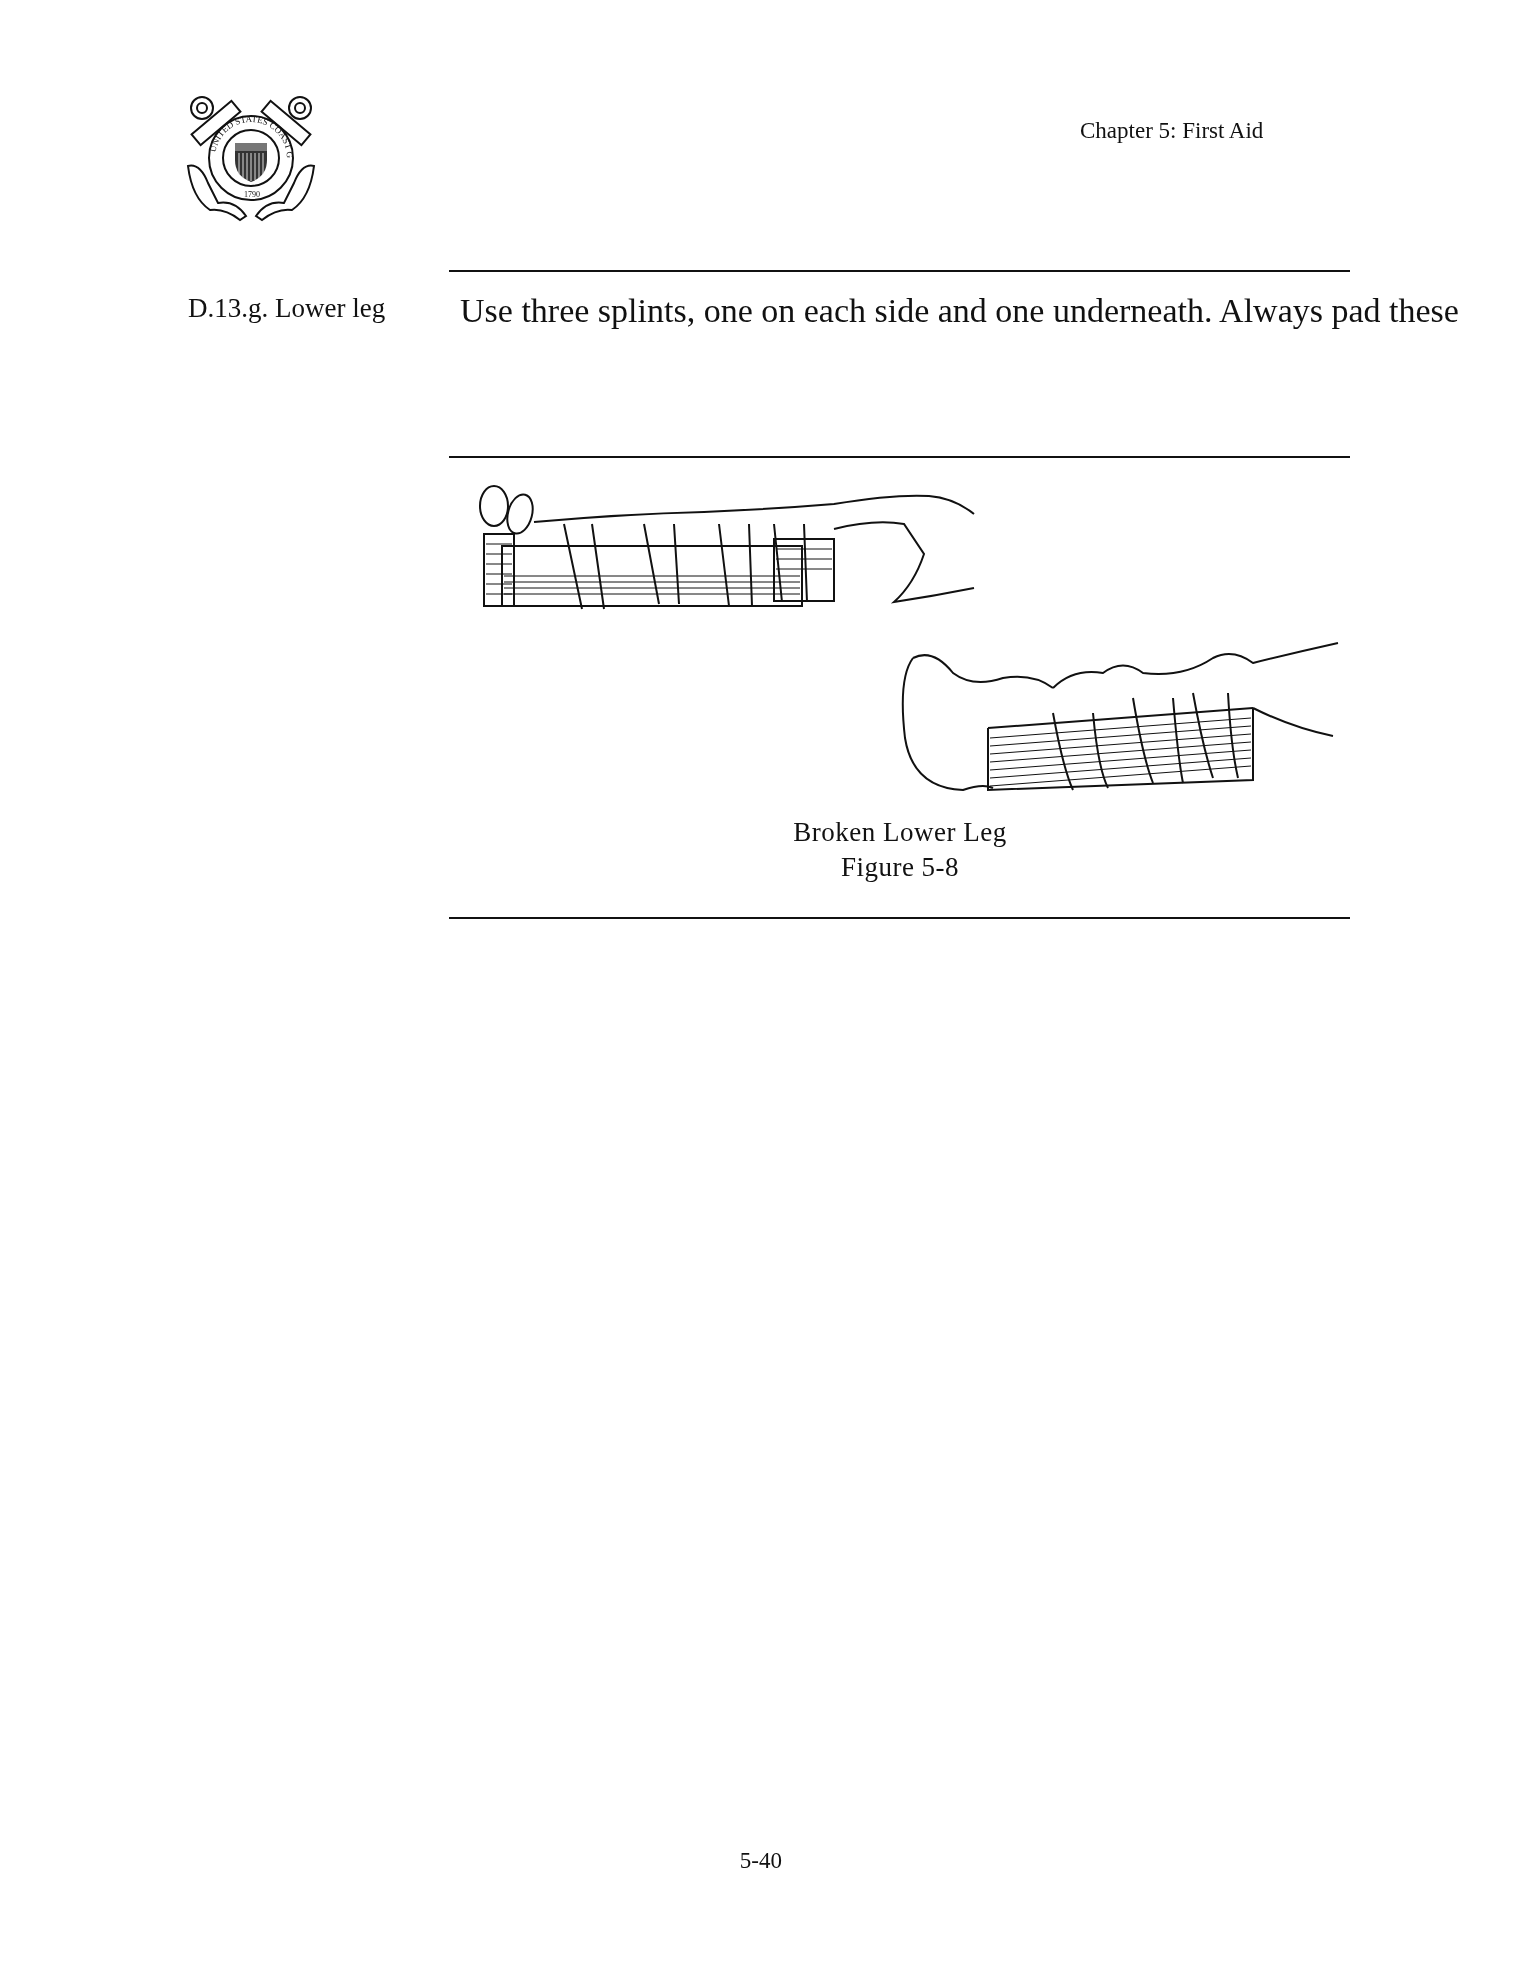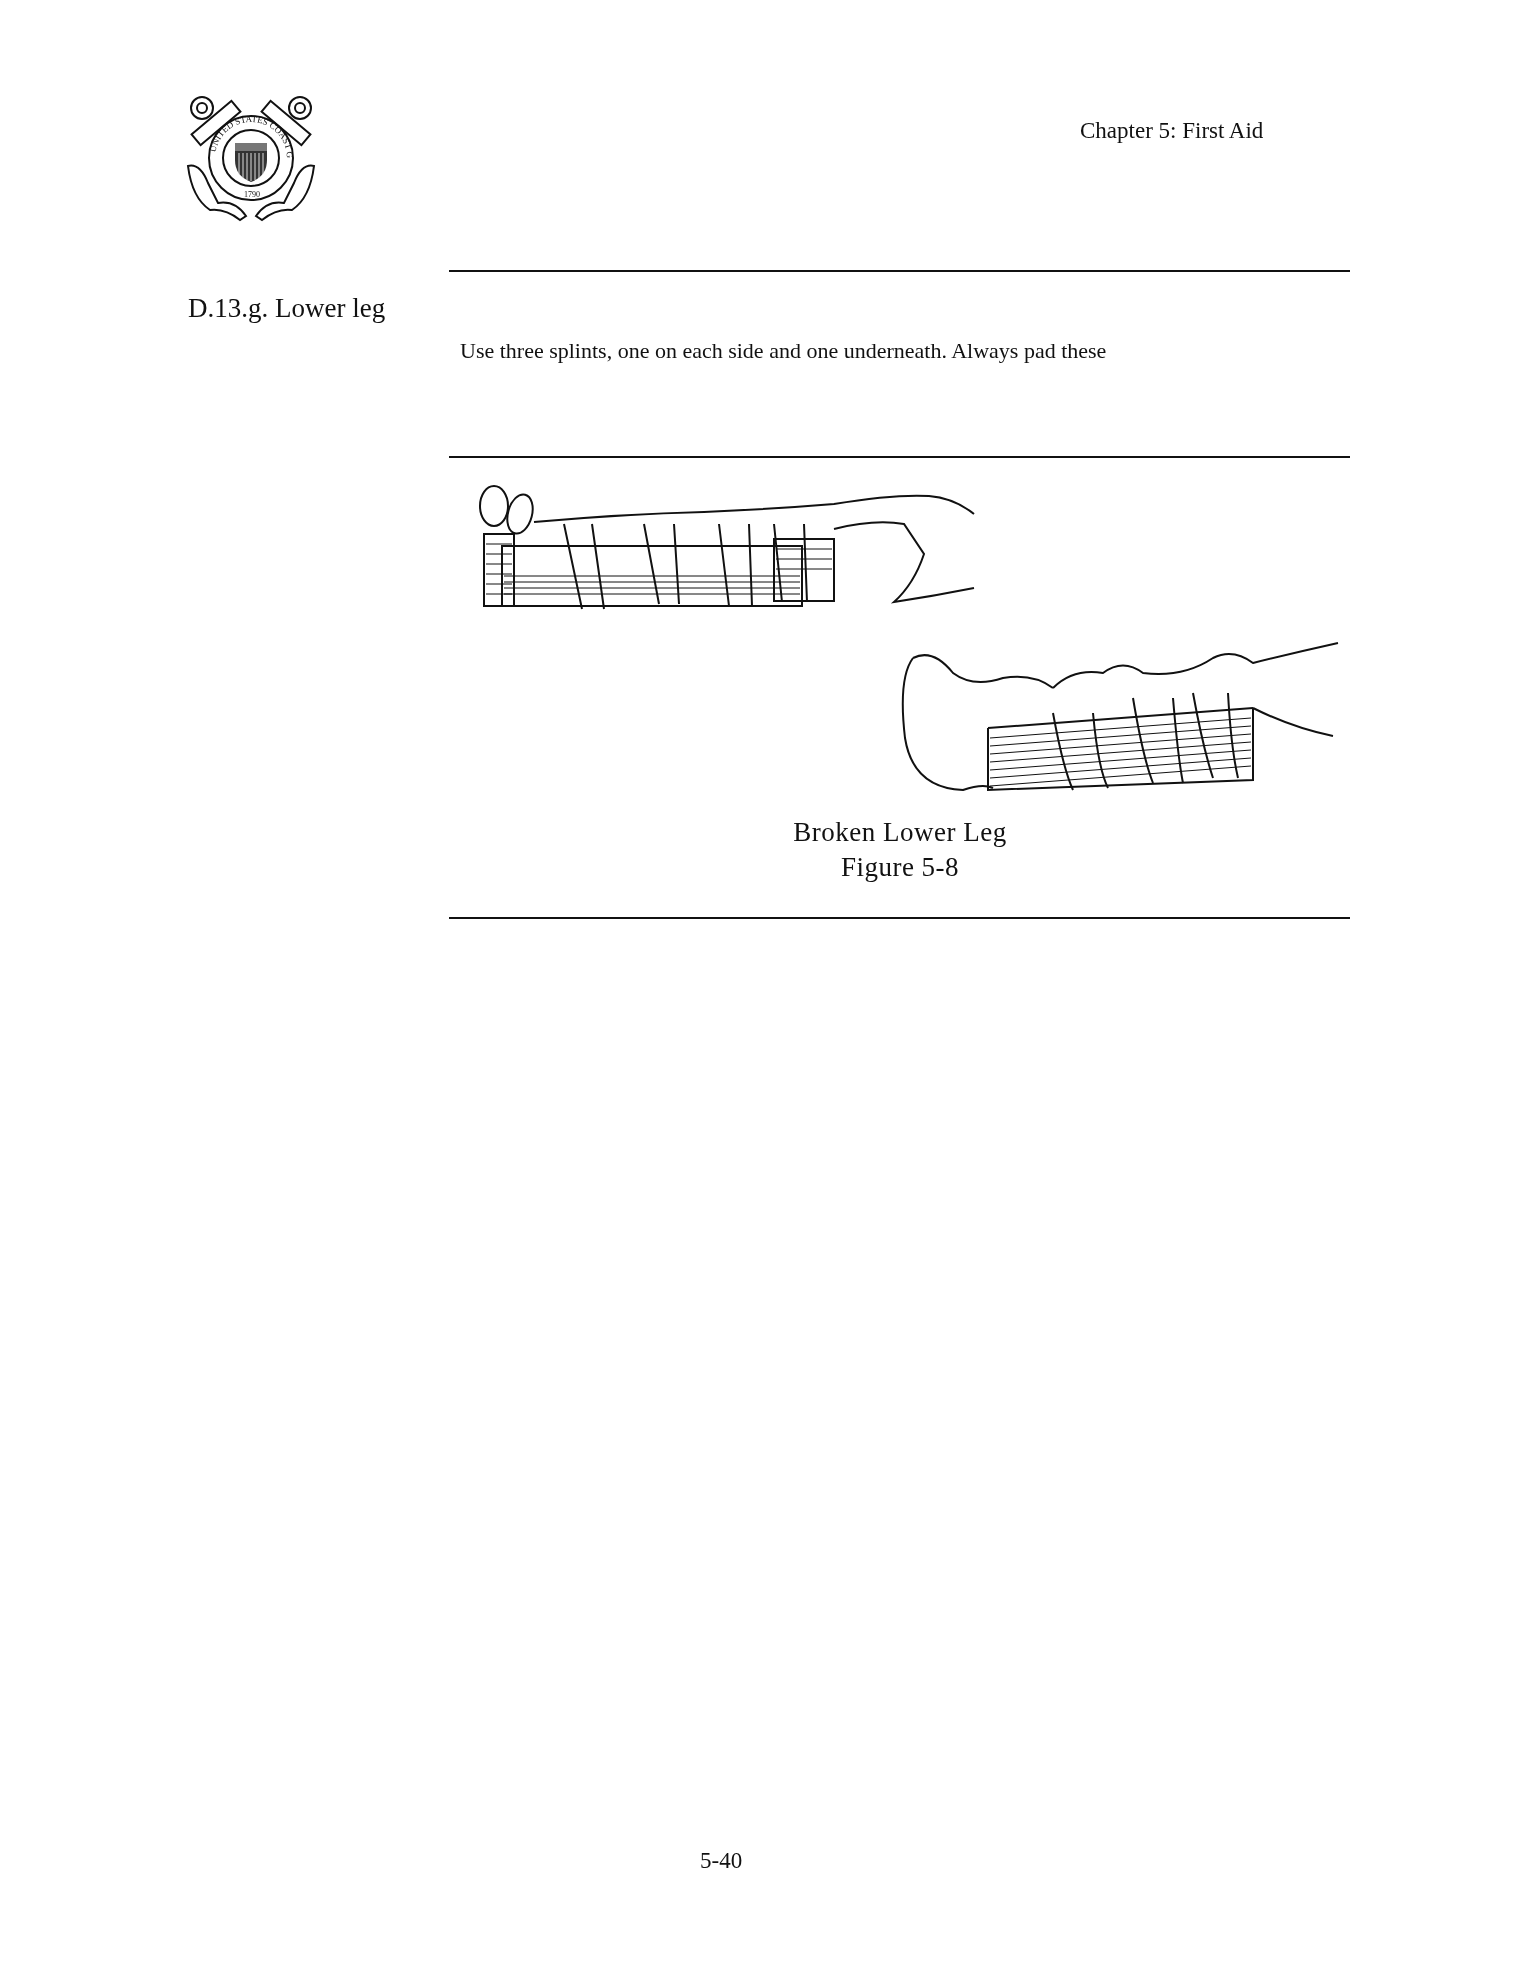--- a/index.html
+++ b/index.html
@@ -3,26 +3,26 @@
 <meta charset="utf-8">
 <style>
   html, body { margin:0; padding:0; background:#ffffff; }
   body { width:1530px; height:1980px; position:relative; overflow:hidden;
          font-family:"Liberation Serif", "DejaVu Serif", serif; color:#111; }
   .abs { position:absolute; }
   .seal { left:180px; top:88px; width:142px; height:136px; }
   .header-text { left:1080px; top:118px; width:258px; text-align:left; font-size:23px; }
   .rule { position:absolute; left:449px; width:901px; height:2px; background:#111; }
   .section-label { left:188px; top:293px; font-size:27px; white-space:nowrap; }
-  .body-text { left:460px; top:293px; width:890px; font-size:22px; line-height:35px;margin-top:40px; }
+  .body-text { left:460px; top:293px; width:890px; font-size:34px; line-height:35px; }
   .body-text div { white-space:nowrap; }
   .fig1 { left:474px; top:484px; width:505px; height:132px; }
   .fig2 { left:893px; top:618px; width:455px; height:182px; }
   .caption { left:740px; top:815px; width:320px; text-align:center; font-size:27px; line-height:35px; letter-spacing:0.5px; }
-  .page-num { left:700px; top:1848px; width:82px; text-align:left; font-size:23px; }
+  .page-num { left:700px; top:1848px; width:82px; text-align:right; font-size:23px; }
 </style>
 </head>
 <body>
 
 <svg class="abs seal" viewBox="0 0 142 136">
   <g fill="none" stroke="#111" stroke-width="2">
     <circle cx="22" cy="20" r="11"></circle>
       <circle cx="22" cy="20" r="5"></circle>
     <circle cx="120" cy="20" r="11"></circle>
       <circle cx="120" cy="20" r="5"></circle>

